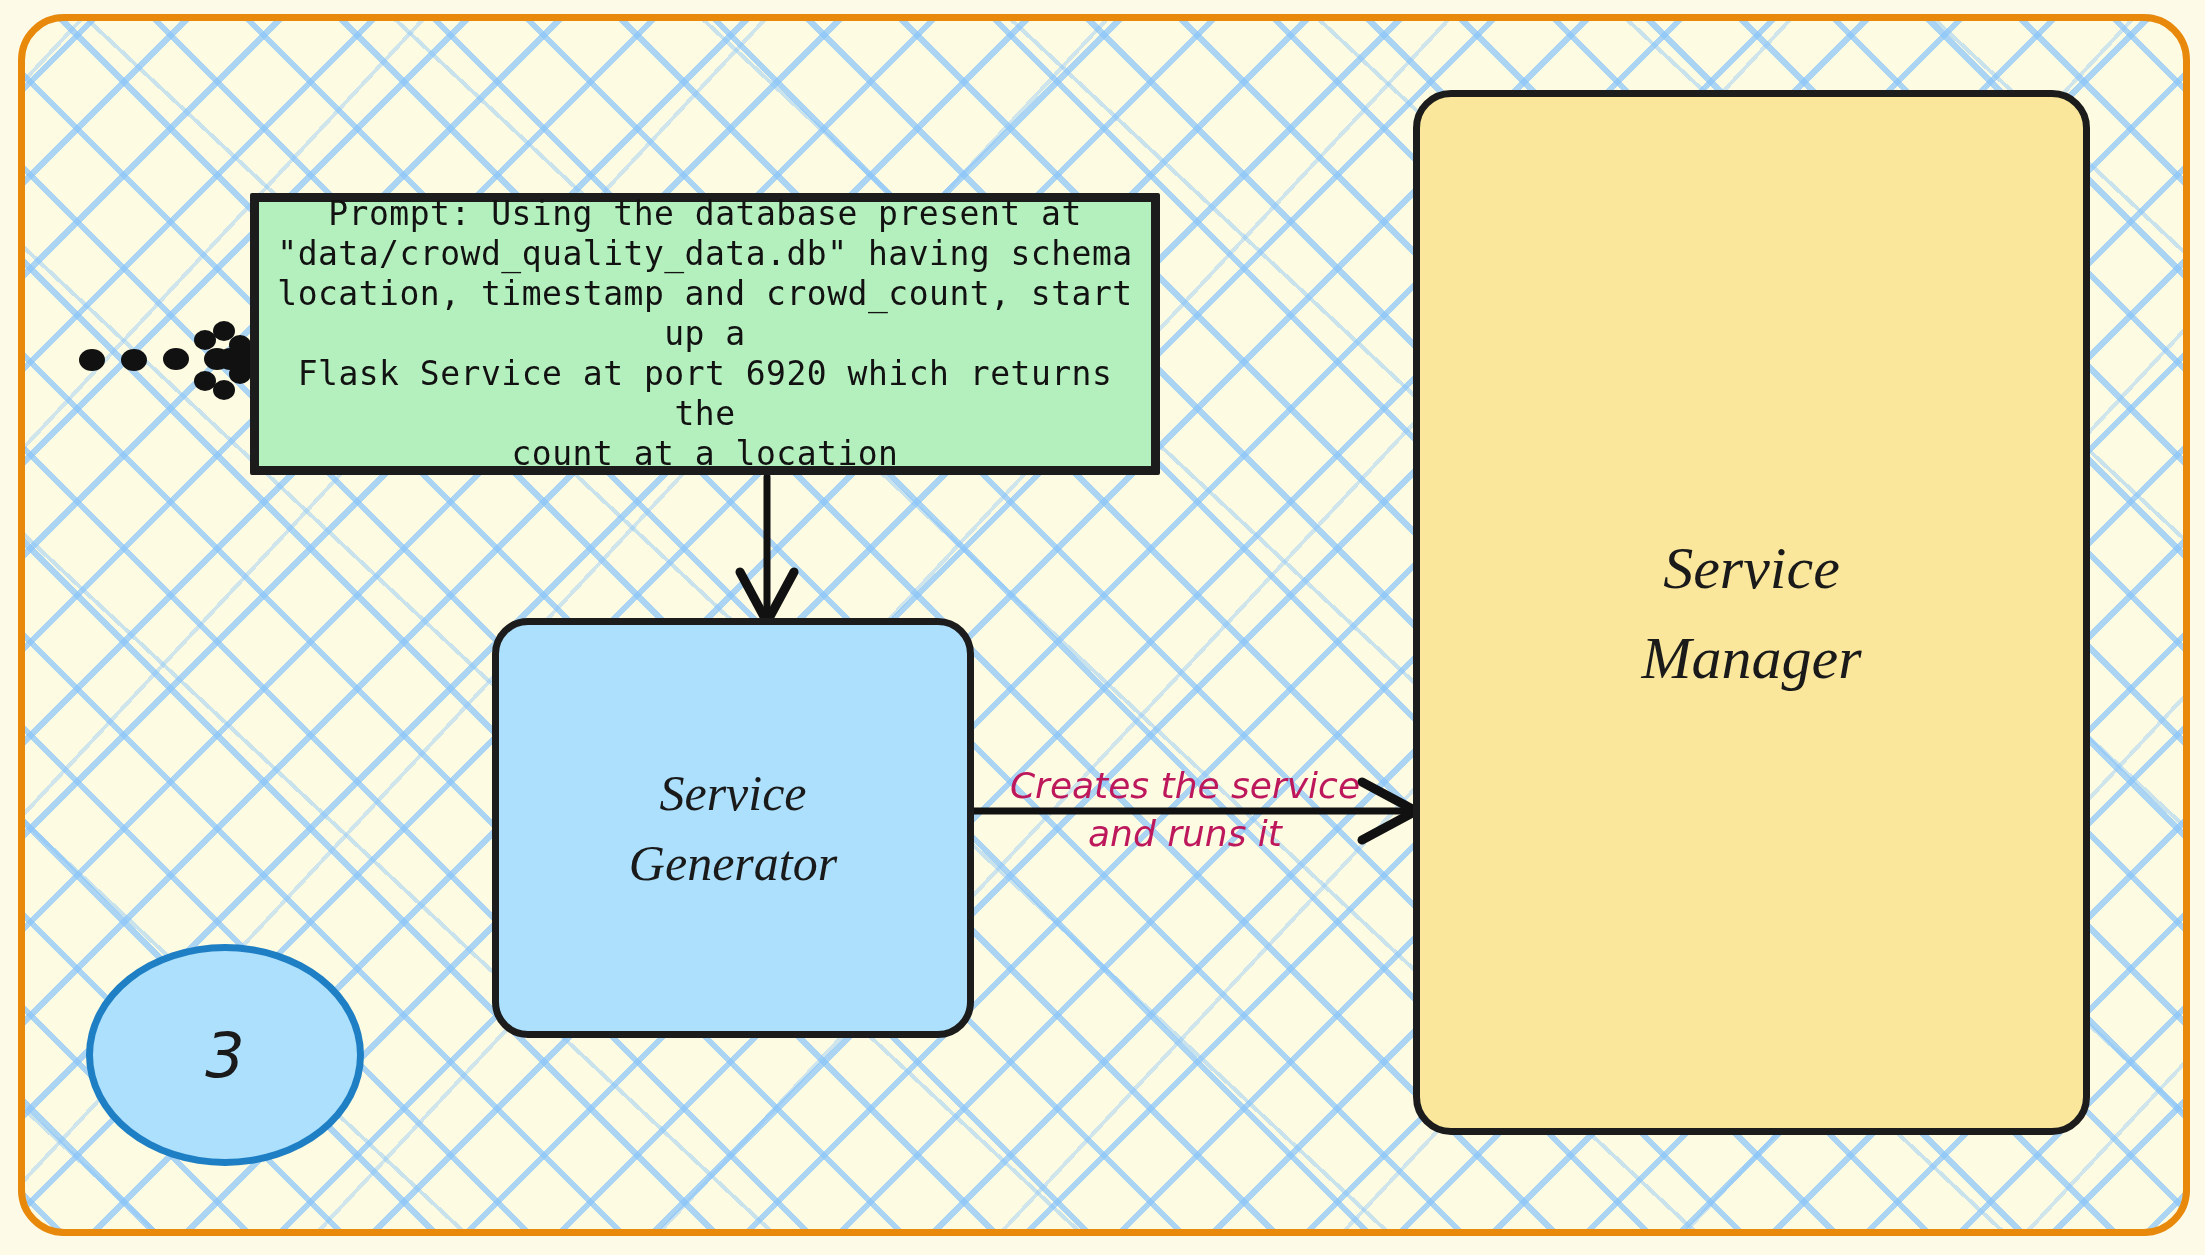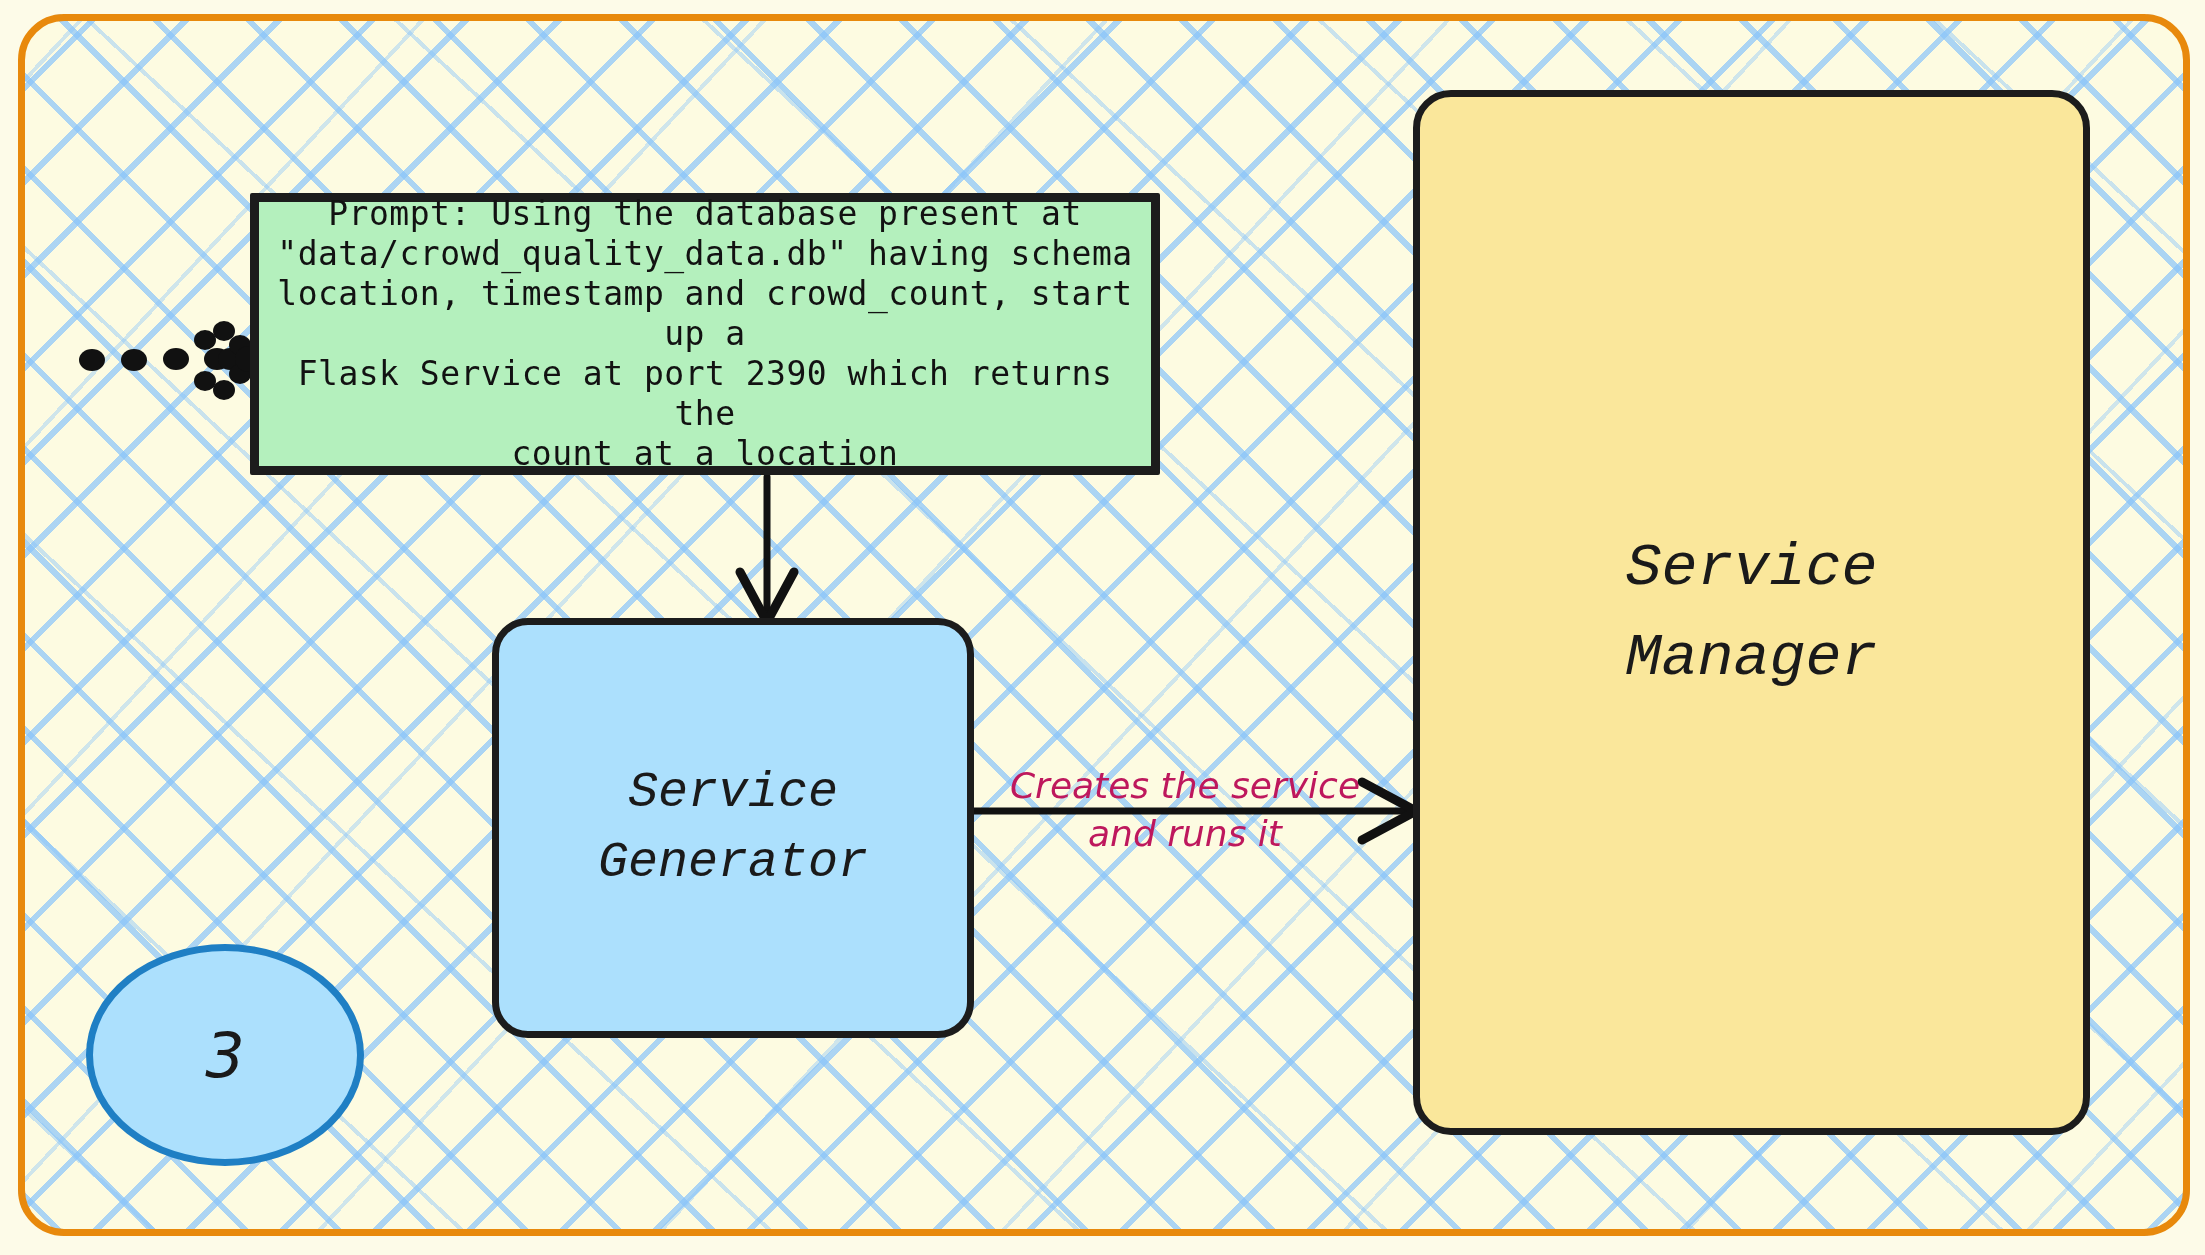--- a/index.html
+++ b/index.html
@@ -128,21 +128,21 @@
     left: 1413px;
     top: 90px;
     width: 677px;
     height: 1045px;
     background: #fae79b;
     border: 7px solid #1c1c1c;
     border-radius: 38px;
   }
 
   .node-label {
-    font-family: Liberation Mono, monospace;
+    font-family: Liberation Serif, serif;
     font-size: 50px;
     line-height: 70px;
     color: #1a1a1a;
     white-space: pre-line;
     font-style: italic;
     font-weight: 400;
   }
   .service-manager .node-label {
     font-size: 60px;
     line-height: 90px;
@@ -223,21 +223,21 @@
       <path d="M 1362 782 L 1416 811 L 1362 840" stroke="#111111" stroke-width="9" fill="none" stroke-linecap="round" stroke-linejoin="round"></path>
     </g>
   </svg>
 
   <div class="frame"></div>
 
   <div class="node prompt-box">
     <div class="prompt-text">Prompt: Using the database present at
 "data/crowd_quality_data.db" having schema
 location, timestamp and crowd_count, start up a
-Flask Service at port 2390 which returns the
+Flask Service at port 6920 which returns the
 count at a location</div>
   </div>
 
   <div class="node service-generator">
     <div class="node-label">Service
 Generator</div>
   </div>
 
   <div class="node service-manager">
     <div class="node-label">Service

